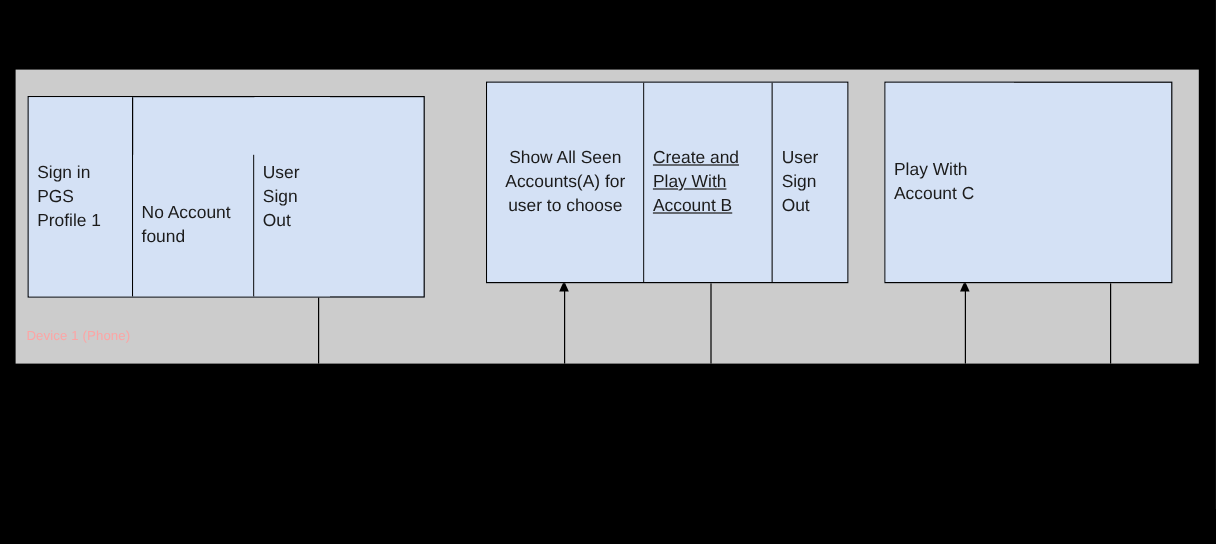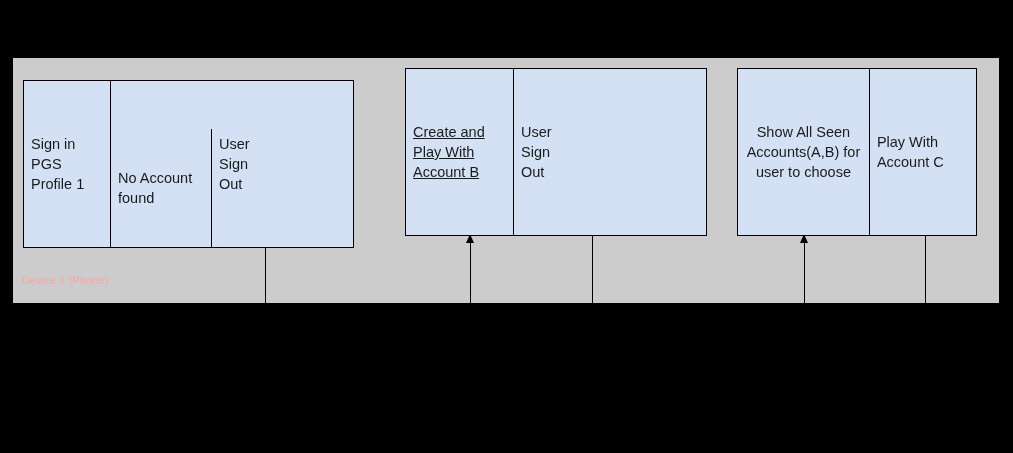--- a/index.html
+++ b/index.html
@@ -106,30 +106,30 @@
     </div>
     <div class="box left" style="width:101px;margin-top:48px;">
       <span>No Account found</span>
     </div>
     <div class="box left" style="width:63px;">
       <span>User Sign Out</span>
     </div>
   </div>
 
   <div class="box-group" style="left:405px; top:68px; width:302px; height:168px;">
+    <div class="box center" style="width:132px;">
+      <span>Show All Seen Accounts(A) for user to choose</span>
+    </div>
     <div class="box left" style="width:108px;text-decoration:underline;">
       <span>Create and Play With Account B</span>
     </div>
     <div class="box left" style="width:62px;">
       <span>User Sign Out</span>
     </div>
   </div>
 
   <div class="box-group" style="left:737px; top:68px; width:240px; height:168px;">
-    <div class="box center" style="width:133px;">
-      <span>Show All Seen Accounts(A,B) for user to choose</span>
-    </div>
     <div class="box left" style="width:107px;align-items:center;">
       <span>Play With Account C</span>
     </div>
   </div>
 
 </div>
 
 </body></html>

